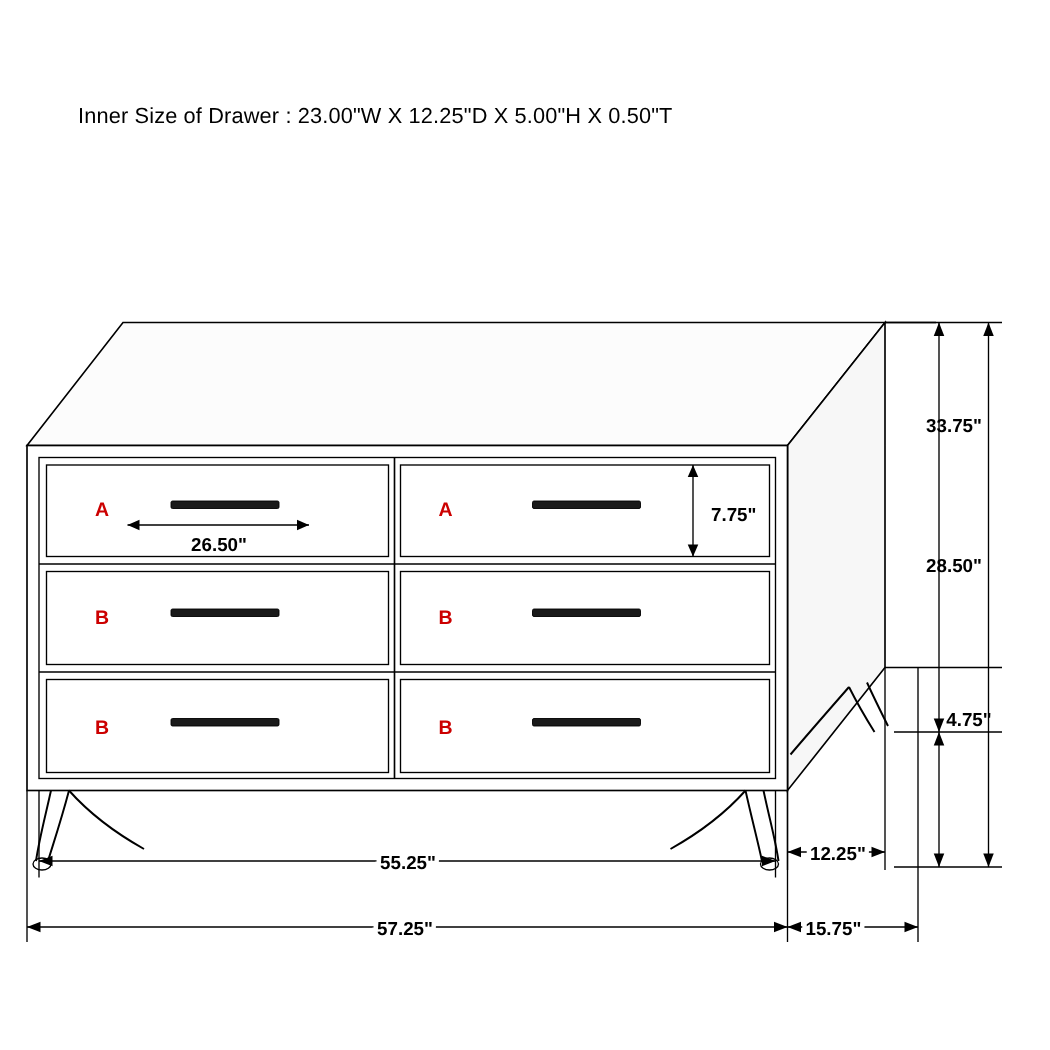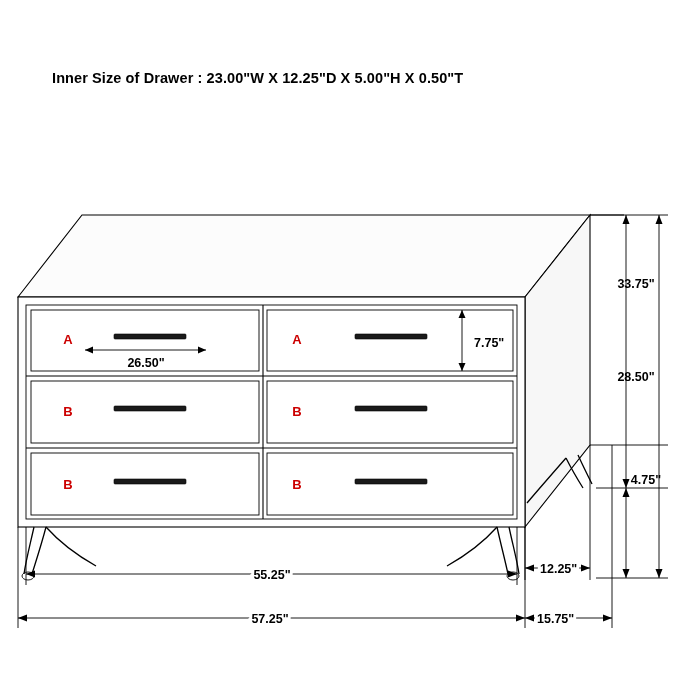--- a/index.html
+++ b/index.html
@@ -18,21 +18,21 @@
   #stage {
     position: relative;
     width: 700px;
     height: 700px;
   }
   .title {
     position: absolute;
     left: 52px;
     top: 70px;
     font-size: 14.5px;
-    font-weight: bold;
+    font-weight: normal;
     letter-spacing: 0.1px;
     color: #000;
     white-space: nowrap;
   }
   svg.diagram {
     position: absolute;
     left: 0;
     top: 0;
     width: 700px;
     height: 700px;

